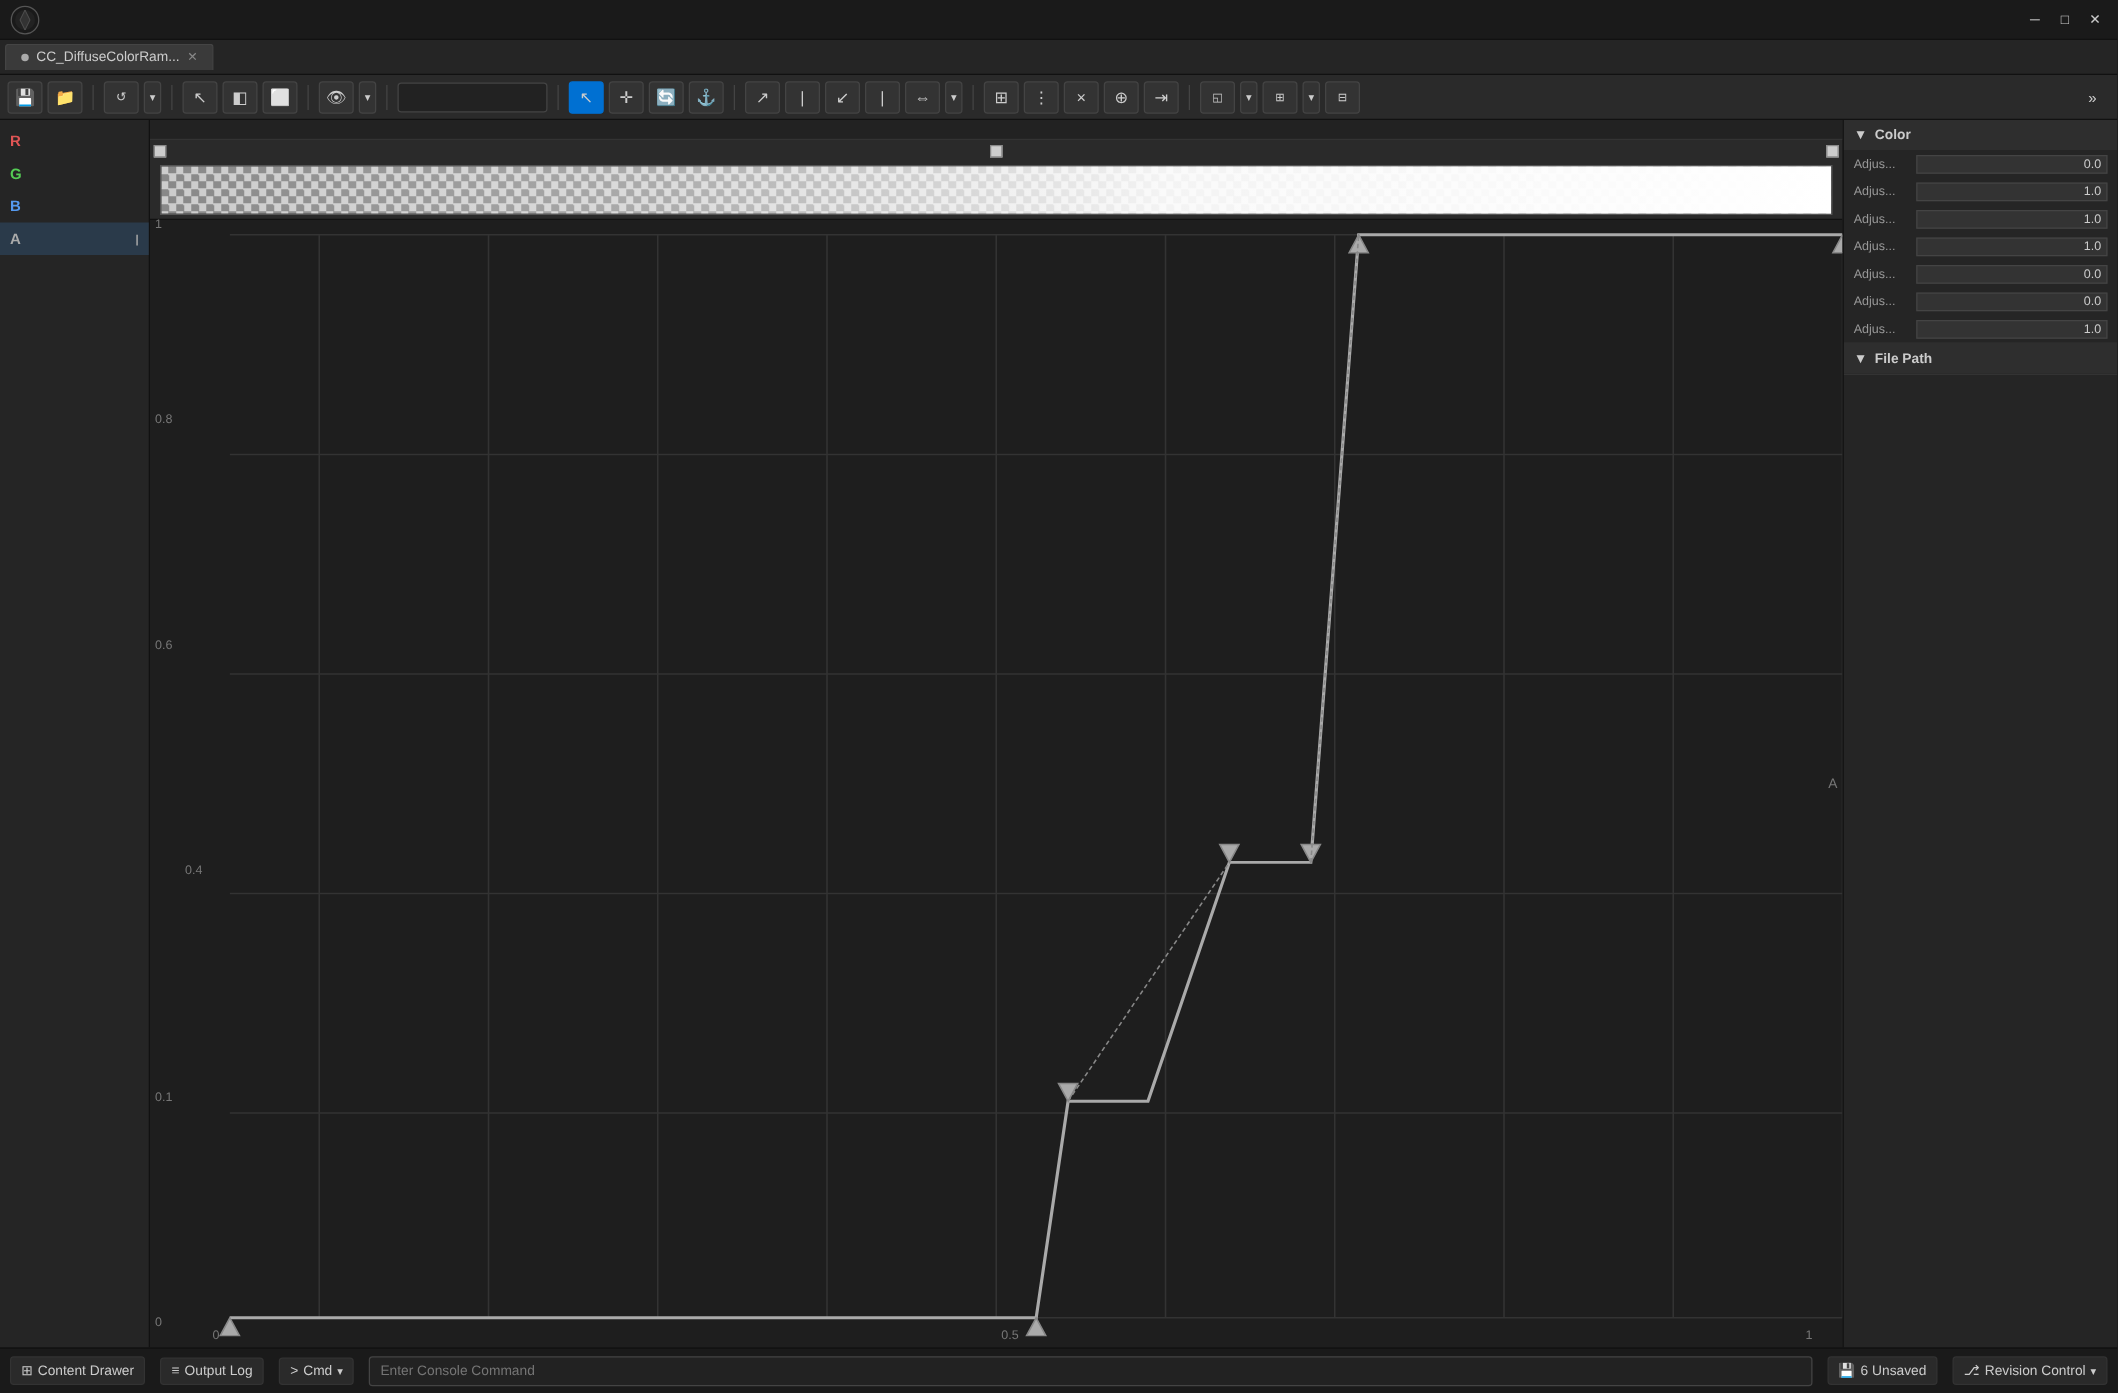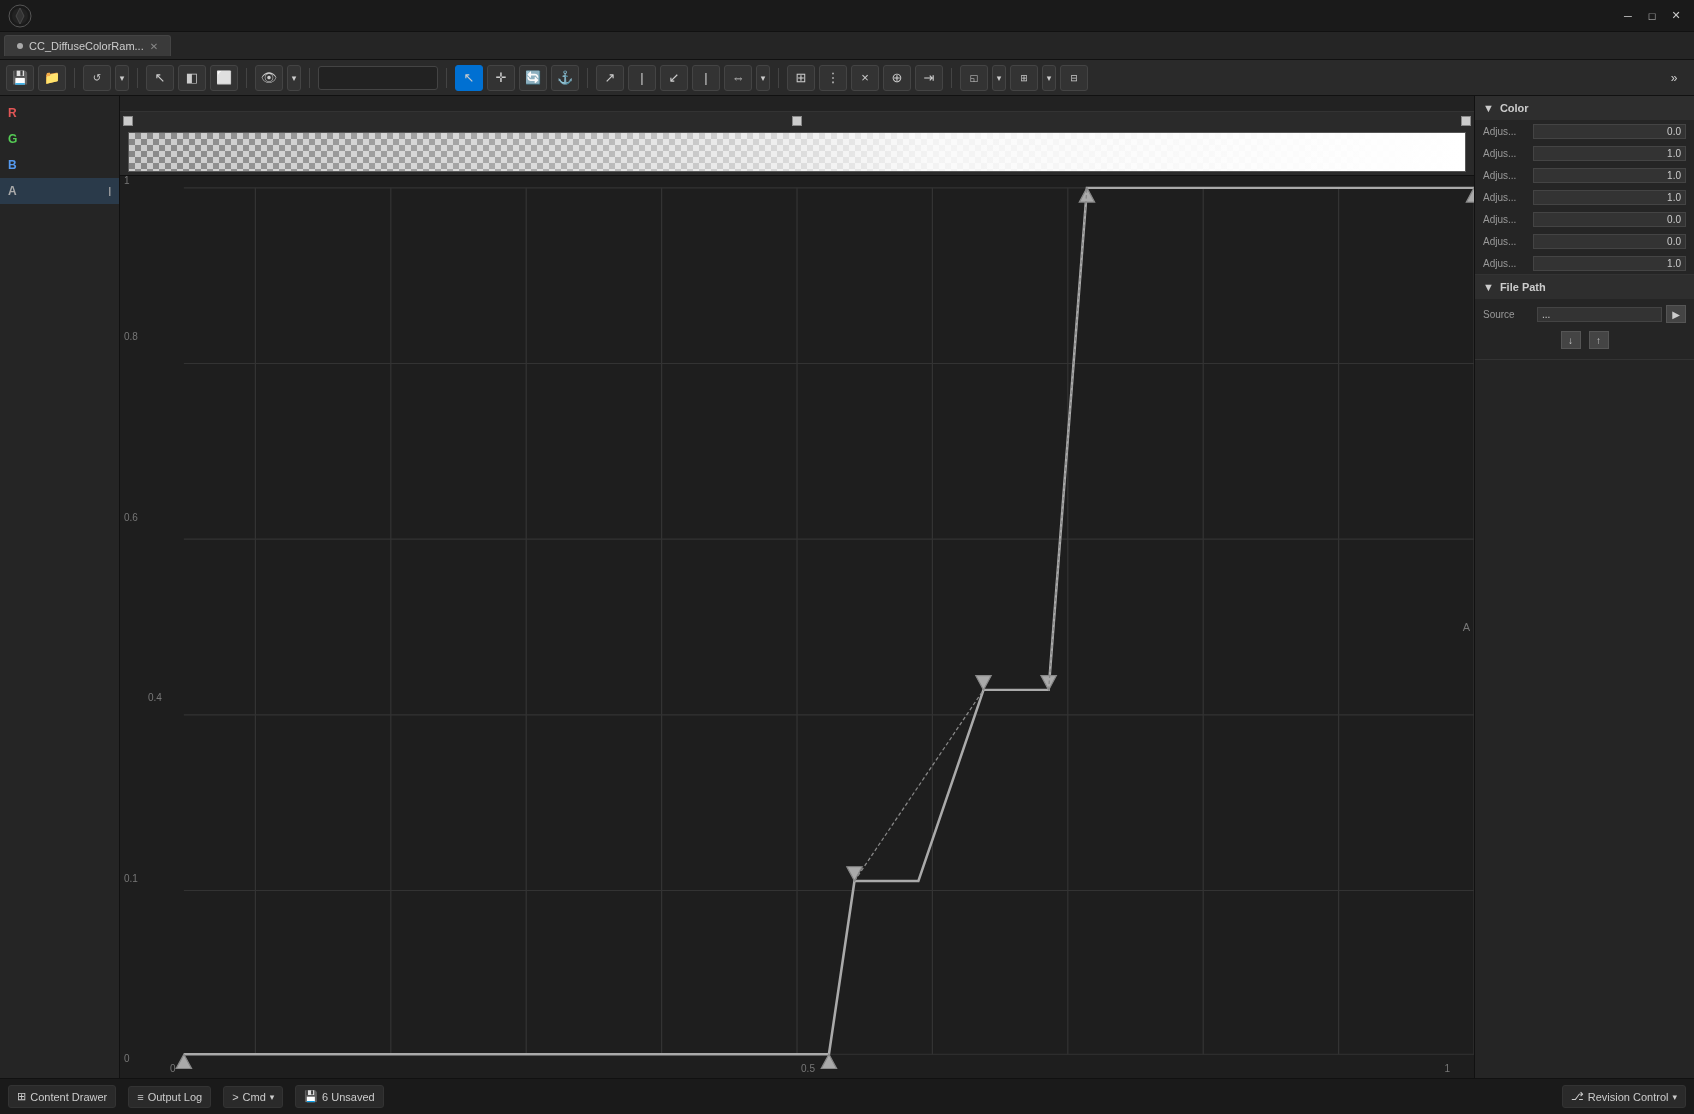--- a/index.html
+++ b/index.html
@@ -643,51 +643,41 @@
         <span class="panel-label">Adjus...</span>
         <span class="panel-value">1.0</span>
       </div>
     </div>
 
     <div class="panel-section">
       <div class="panel-section-header">
         <span>▼</span>
         <span>File Path</span>
       </div>
-      <div class="file-path-section">
-        <div class="file-path-row">
-          <span class="file-path-label">Source</span>
-          <span class="file-path-value">...</span>
-          <div class="file-path-btn">▶</div>
-        </div>
-        <div class="nav-arrows">
-          <div class="file-path-btn">↓</div>
-          <div class="file-path-btn">↑</div>
-        </div>
-      </div>
     </div>
 
   </div>
 
 </div>
 
 <div id="status-bar">
   <div class="status-btn">
     <span>⊞</span>
     <span>Content Drawer</span>
   </div>
   <div class="status-btn">
     <span>≡</span>
     <span>Output Log</span>
   </div>
   <div class="status-btn">
     <span>&gt;</span>
     <span>Cmd</span>
     <span style="font-size:9px;">▾</span>
   </div>
+  <input class="" id="console-input" type="text" placeholder="Enter Console Command" style="">
   <div id="unsaved-count">
     <span>💾</span>
     <span>6 Unsaved</span>
   </div>
   <div id="revision-control">
     <span>⎇</span>
     <span>Revision Control</span>
     <span style="font-size:9px;">▾</span>
   </div>
 </div>

